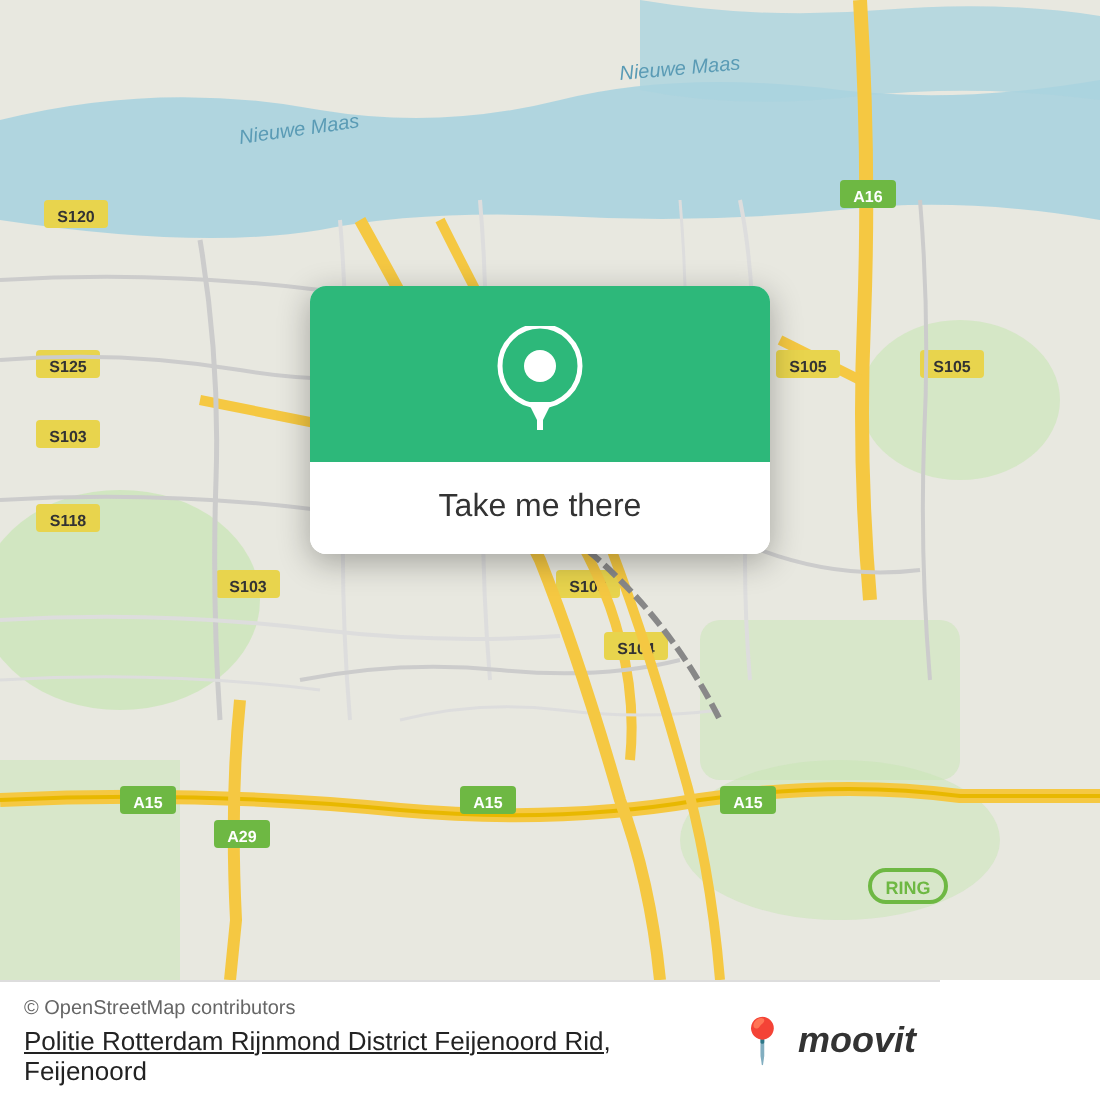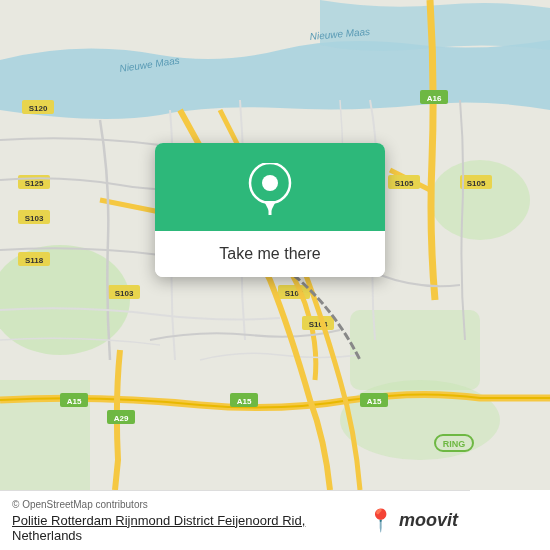--- a/index.html
+++ b/index.html
@@ -211,20 +211,20 @@
     </div>
     <button class="popup-button">Take me there</button>
   </div>
 </div>
 
 <div id="footer">
   <div class="footer-text">
     <div style="font-size:10px;color:#666;margin-bottom:3px;">© OpenStreetMap contributors</div>
     <div>
       <span style="font-size:13px;font-weight:500;color:#222;text-decoration:underline;">Politie Rotterdam Rijnmond District Feijenoord Rid,</span>
-      <span style="font-size:13px;color:#222;">Netherlands</span>
+      <span style="font-size:13px;color:#222;">Feijenoord</span>
     </div>
   </div>
   <div class="moovit-logo">
     <span class="moovit-pin">📍</span>
     <span style="font-style:italic;">moovit</span>
   </div>
 </div>
 
 </body></html>

